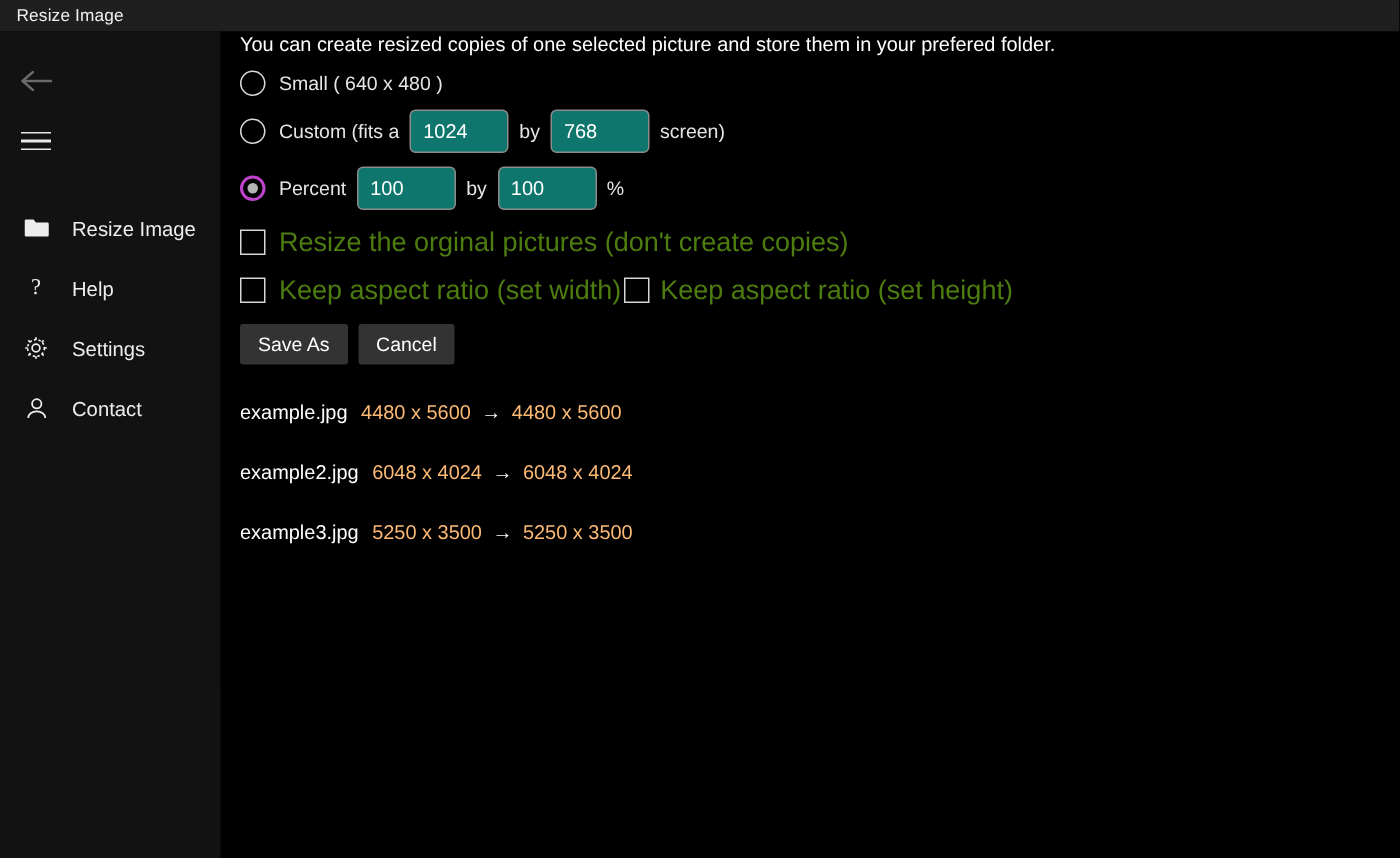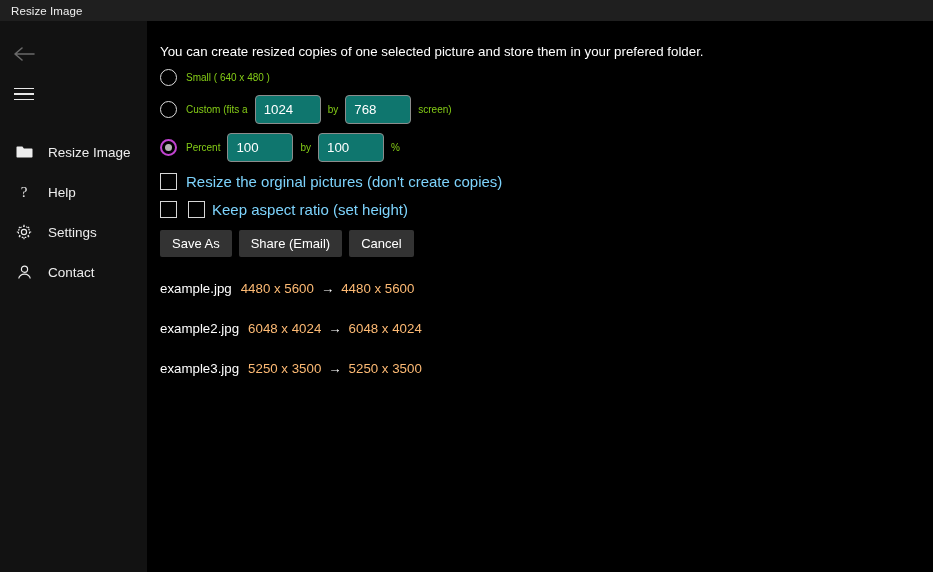--- a/index.html
+++ b/index.html
@@ -103,21 +103,21 @@
   }
 
   
   .content {
     position: absolute;
     left: 147px; top: 21px;
     width: 786px;
     height: 438px;
     background: #000000;
     padding-left: 13px;
-    padding-top: 22px;
+    padding-top: 0;
     color: #ffffff;
   }
 
   .intro {
     font-size: 13.3px;
     color: #ffffff;
     line-height: 17px;
     white-space: nowrap;
   }
 
@@ -152,22 +152,22 @@
     border-width: 2px;
   }
   .radio.checked::after {
     content: "";
     width: 7px; height: 7px;
     border-radius: 50%;
     background: #b4b4b4;
   }
 
   .opt-text {
-    font-size: 10px;
-    color: #84cc16;
+    font-size: 13px;
+    color: #e5e5e5;
   }
 
   
   .num-input {
     width: 66px;
     height: 29px;
     background: #0f766e;
     border: 1.4px solid #8c8c8c;
     border-radius: 4px;
     color: #ffffff;
@@ -188,22 +188,22 @@
     white-space: nowrap;
   }
   .checkbox {
     width: 17px; height: 17px;
     min-width: 17px;
     border: 1.6px solid #d6d6d6;
     background: transparent;
     margin-right: 9px;
   }
   .chk-label {
-    font-size: 15px;
-    color: #7dd3fc;
+    font-size: 18px;
+    color: #4d7c0f;
   }
   .checkbox.tight { margin-left: 2px; margin-right: 7px; }
 
   
   .btn-row {
     display: flex;
     gap: 7px;
     margin-top: 12px;
   }
   .btn {
@@ -342,27 +342,27 @@
       <span class="opt-text inline-gap-l">%</span>
     </div>
 
     <div class="chk-row">
       <span class="checkbox"></span>
       <span class="chk-label">Resize the orginal pictures (don't create copies)</span>
     </div>
 
     <div class="chk-row">
       <span class="checkbox"></span>
+      <span class="chk-label">Keep aspect ratio (set width)</span>
       <span class="checkbox tight"></span>
       <span class="chk-label">Keep aspect ratio (set height)</span>
     </div>
 
     <div class="btn-row">
       <button class="btn">Save As</button>
-      <button class="btn">Share (Email)</button>
       <button class="btn">Cancel</button>
     </div>
 
     <div class="file-list">
 
       <div class="file-row">
         <span class="file-name">example.jpg</span>
         <span class="file-dim">4480 x 5600</span>
         <span class="file-arrow">→</span>
         <span class="file-dim" style="margin-left:0">4480 x 5600</span>

